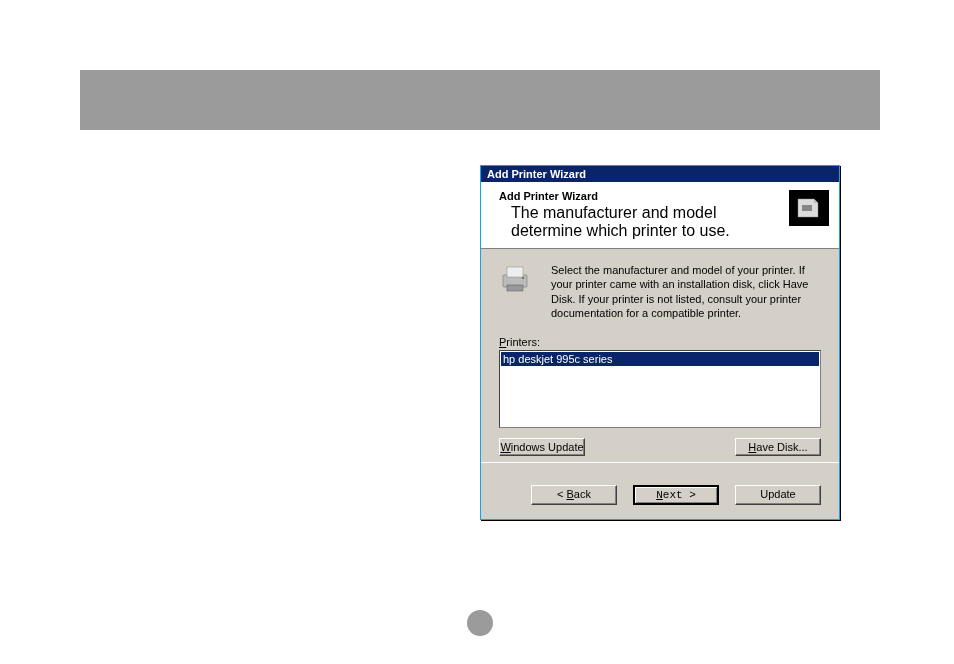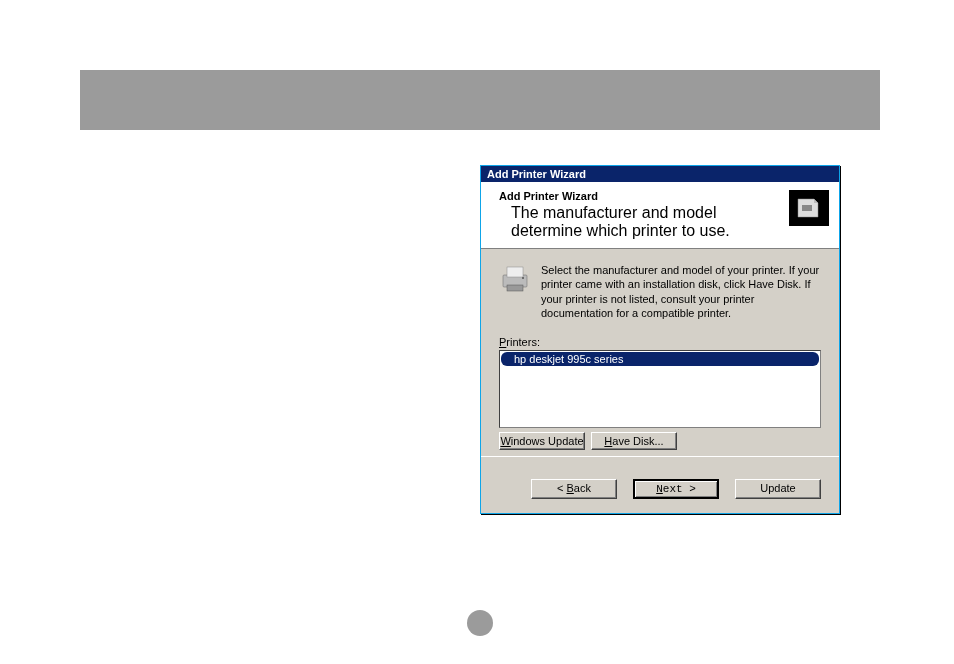--- a/index.html
+++ b/index.html
@@ -75,21 +75,21 @@
     justify-content: center;
     position: relative;
   }
   .header-icon svg { display:block; }
   .body-area {
     padding: 14px 18px 10px 18px;
   }
   .instruction-row {
     display: flex;
     align-items: flex-start;
-    gap: 10px;
+    gap: 20px;
     margin-bottom: 16px;
   }
   .instruction-icon {
     width: 32px;
     height: 32px;
     flex-shrink: 0;
   }
   .instruction-text {
     font-size: 11px;
     line-height: 1.3;
@@ -103,32 +103,31 @@
     background: #fff;
     border: 1px solid #808080;
     border-top-color: #404040;
     border-left-color: #404040;
     height: 78px;
     overflow: auto;
     padding: 1px;
   }
   .printer-item {
     font-size: 11px;
-    padding: 1px 13px;
-    border-radius: 6px;
+    padding: 1px 2px;
   }
   .printer-item.selected {
     background: #0a246a;
     color: #fff;
   }
   .mid-buttons {
     display: flex;
-    justify-content: flex-start;
-    gap: 6px;
-    margin-top: 4px;
+    justify-content: space-between;
+    gap: 18px;
+    margin-top: 10px;
     margin-bottom: 6px;
   }
   .btn {
     background: #d4d0c8;
     border: 1px solid #fff;
     border-right-color: #404040;
     border-bottom-color: #404040;
     box-shadow: inset -1px -1px 0 #808080, inset 1px 1px 0 #d4d0c8;
     font-size: 11px;
     padding: 2px 0;

